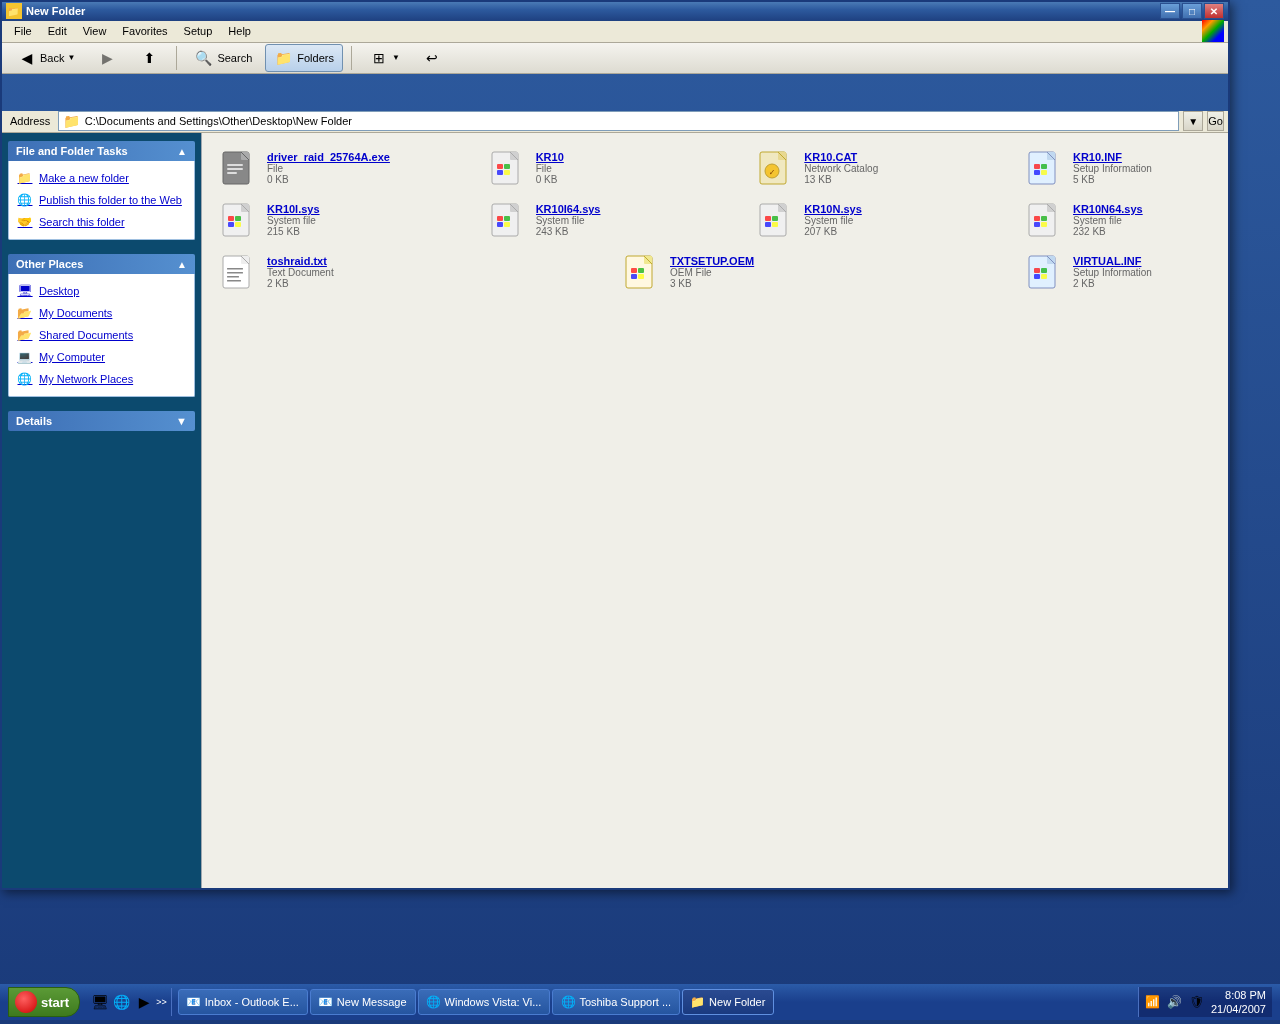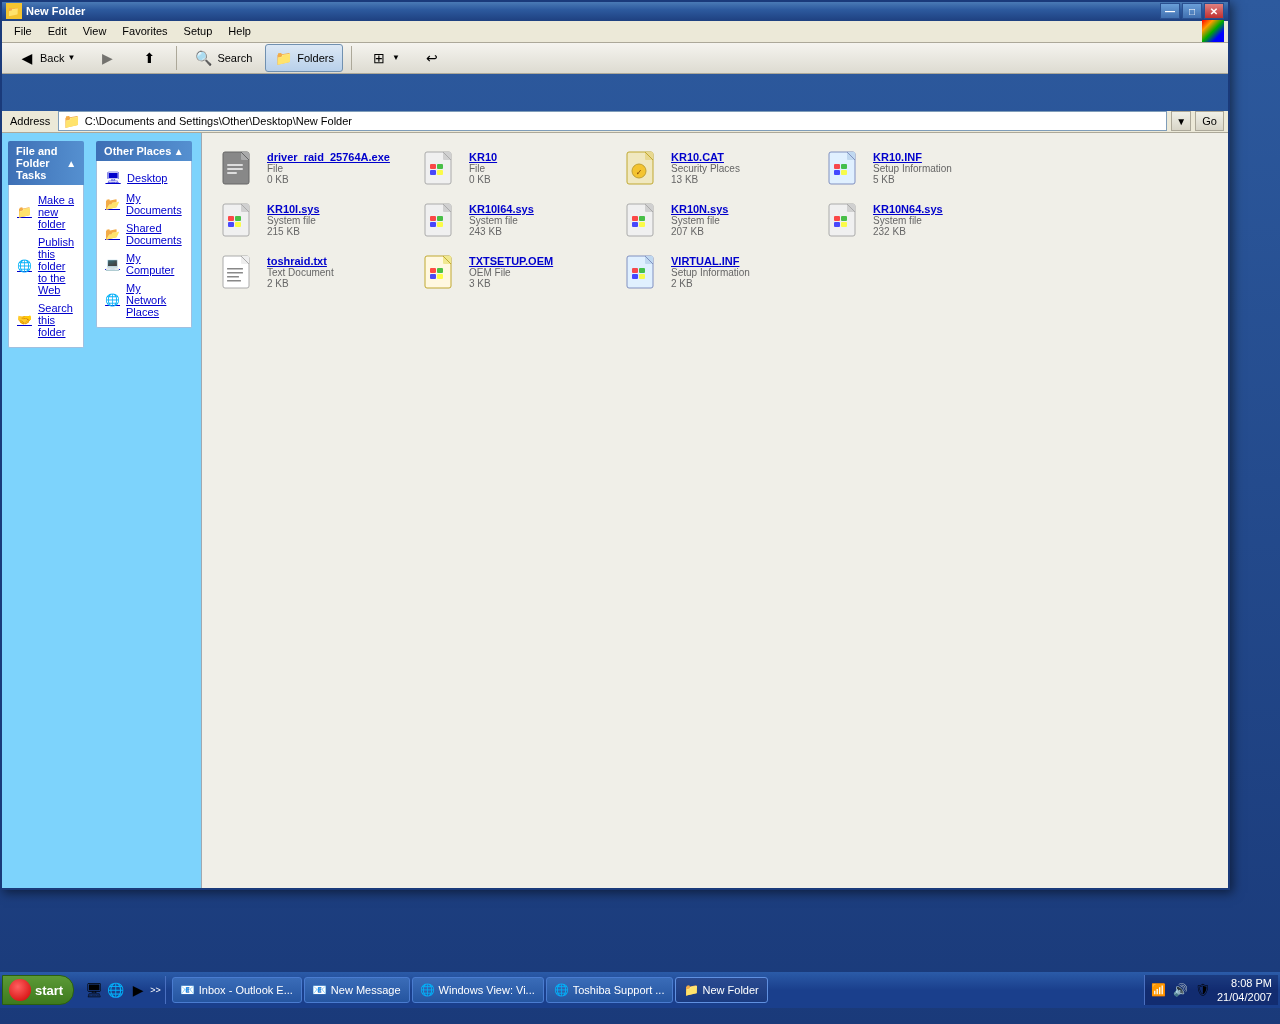--- a/index.html
+++ b/index.html
@@ -150,21 +150,21 @@
       display: flex;
       align-items: center;
       gap: 4px;
     }
     .address-folder-icon {
       color: #f4c430;
       font-size: 14px;
     }
     .address-go-btn {
       height: 20px;
-      padding: 0 6px;
+      padding: 0 0;
       background: linear-gradient(to bottom, #f0f0e8, #d8d5c8);
       border: 1px solid #aca899;
       cursor: pointer;
       font-size: 11px;
     }
     .address-arrow {
       height: 20px;
       width: 20px;
       background: linear-gradient(to bottom, #f0f0e8, #d8d5c8);
       border: 1px solid #aca899;
@@ -179,25 +179,25 @@
     #main-layout {
       display: flex;
       width: 100%;
       height: calc(1024px - 22px - 22px - 36px - 26px - 36px);
     }
 
     
     #left-panel {
       width: 200px;
       min-width: 200px;
-      background: #7dd3fc;
+      background: #0c4a6e;
       border-right: 1px solid #a0a8b0;
       overflow-y: auto;
       display: flex;
-      flex-direction: row;
+      flex-direction: column;
       gap: 0;
     }
 
     .panel-section {
       margin: 8px 6px 6px 6px;
     }
     .panel-header {
       background: linear-gradient(to right, #3d6fb5, #5590d0);
       color: white;
       font-size: 11px;
@@ -277,20 +277,21 @@
       display: flex;
       flex-direction: column;
       gap: 0;
     }
 
     .files-grid {
       display: flex;
       flex-wrap: wrap;
       gap: 2px;
       align-content: flex-start;
+      justify-content: space-between;
     }
 
     .file-item {
       display: flex;
       align-items: center;
       gap: 8px;
       padding: 4px 6px;
       width: 200px;
       cursor: pointer;
       border: 1px solid transparent;
@@ -322,27 +323,27 @@
       color: #666;
     }
     .file-size {
       font-size: 10px;
       color: #666;
     }
 
     
     #taskbar {
       position: absolute;
-      bottom: 16px;
+      bottom: 4px;
       width: 100%;
       height: 36px;
       background: linear-gradient(to bottom, #2b5ba8 0%, #1a3f8c 50%, #1a3f8c 100%);
       display: flex;
       align-items: center;
-      padding: 0 2px;
+      padding: 0 8px;
       gap: 2px;
       z-index: 100;
     }
     #start-btn {
       height: 30px;
       padding: 0 10px 0 6px;
       background: linear-gradient(to bottom, #5b9a36, #3e7a1e);
       border: 1px solid #2a5f10;
       border-radius: 0 14px 14px 0;
       color: white;
@@ -658,21 +659,21 @@
       <rect x="2" y="2" width="26" height="32" rx="2" fill="#f0e8c0" stroke="#c0a830" stroke-width="1"></rect>
       <rect x="20" y="2" width="8" height="8" rx="1" fill="#e8d890"></rect>
       <line x1="20" y1="2" x2="28" y2="10" stroke="#c0a830" stroke-width="1"></line>
 
       <circle cx="14" cy="21" r="7" fill="#f4c430" stroke="#c0a030" stroke-width="1"></circle>
       <text x="14" y="25" font-size="8" text-anchor="middle" fill="#804000">✓</text>
     </svg>
               </div>
               <div class="file-info">
                 <div class="file-name">KR10.CAT</div>
-                <div class="file-type">Security Places</div>
+                <div class="file-type">Network Catalog</div>
                 <div class="file-size">13 KB</div>
               </div>
             </div>
             <div class="file-item">
               <div class="file-icon-wrap">
                 <svg width="36" height="36" viewBox="0 0 36 36">
       <rect x="2" y="2" width="26" height="32" rx="2" fill="#e0f0ff" stroke="#8090c0" stroke-width="1"></rect>
       <rect x="20" y="2" width="8" height="8" rx="1" fill="#c0d8f0"></rect>
       <line x1="20" y1="2" x2="28" y2="10" stroke="#8090c0" stroke-width="1"></line>
 
@@ -840,21 +841,21 @@
     <div class="taskbar-item">
       <span class="taskbar-item-icon">📧</span>
       <span>Inbox - Outlook E...</span>
     </div>
     <div class="taskbar-item">
       <span class="taskbar-item-icon">📧</span>
       <span>New Message</span>
     </div>
     <div class="taskbar-item">
       <span class="taskbar-item-icon">🌐</span>
-      <span>Windows View: Vi...</span>
+      <span>Windows Vista: Vi...</span>
     </div>
     <div class="taskbar-item">
       <span class="taskbar-item-icon">🌐</span>
       <span>Toshiba Support ...</span>
     </div>
     <div class="taskbar-item active">
       <span class="taskbar-item-icon">📁</span>
       <span>New Folder</span>
     </div>
   </div>

